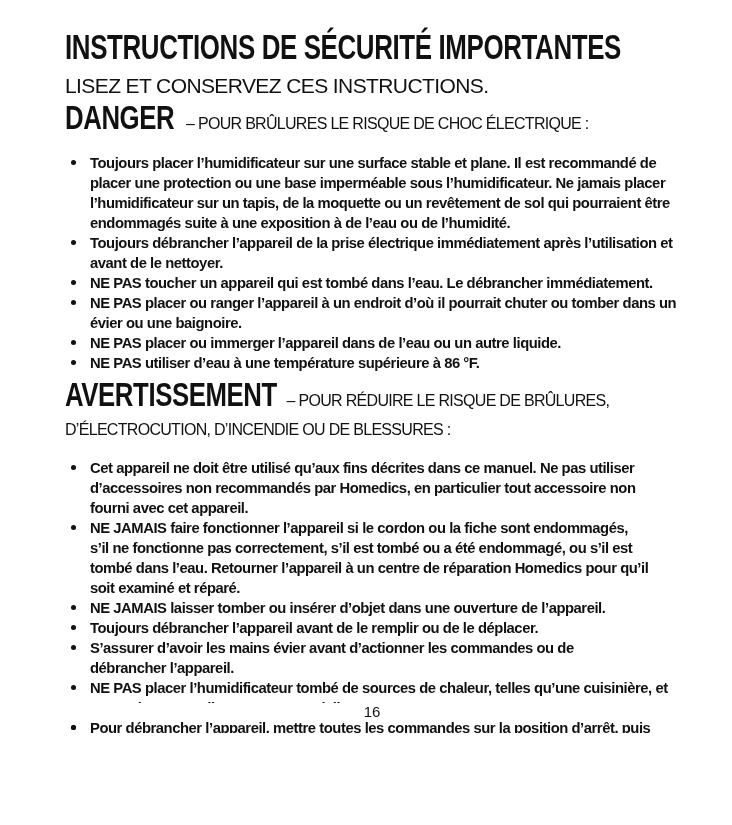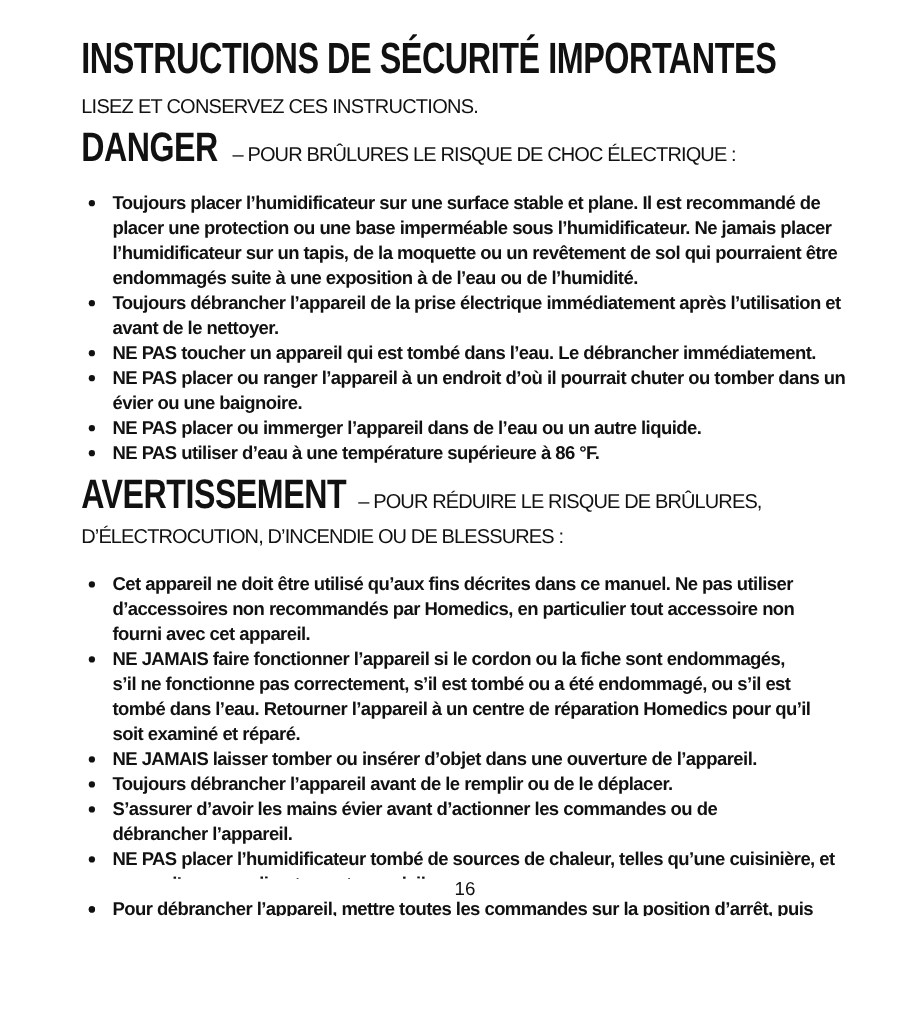--- a/index.html
+++ b/index.html
@@ -27,21 +27,21 @@
   }
   .intro {
     margin-top:7px;
     font-size:16px;
     line-height:21px;
     letter-spacing:-0.8px;
     white-space:pre-line;
   }
   .read-save {
     margin-top:9px;
-    font-size:16px;
+    font-size:21px;
     line-height:21px;
     letter-spacing:-0.6px;
   }
   .sec-heading {
     margin-top:3px;
     font-weight:400;
   }
   .kw {
     display:inline-block;
     font-size:33px;

